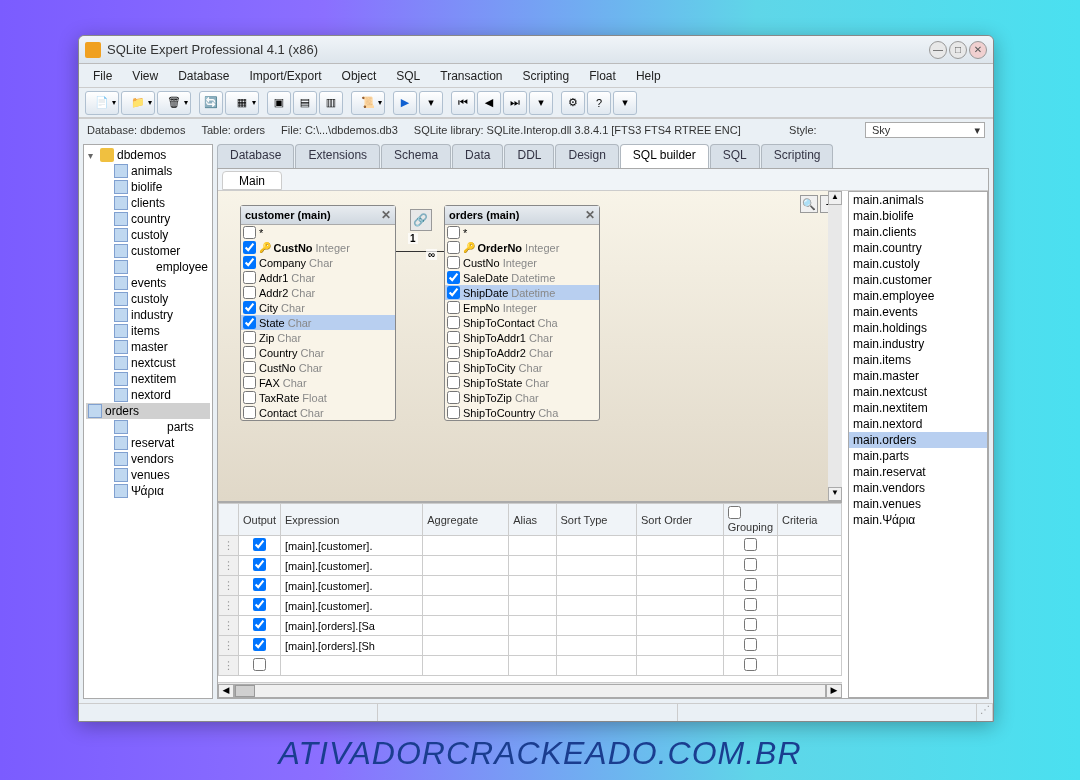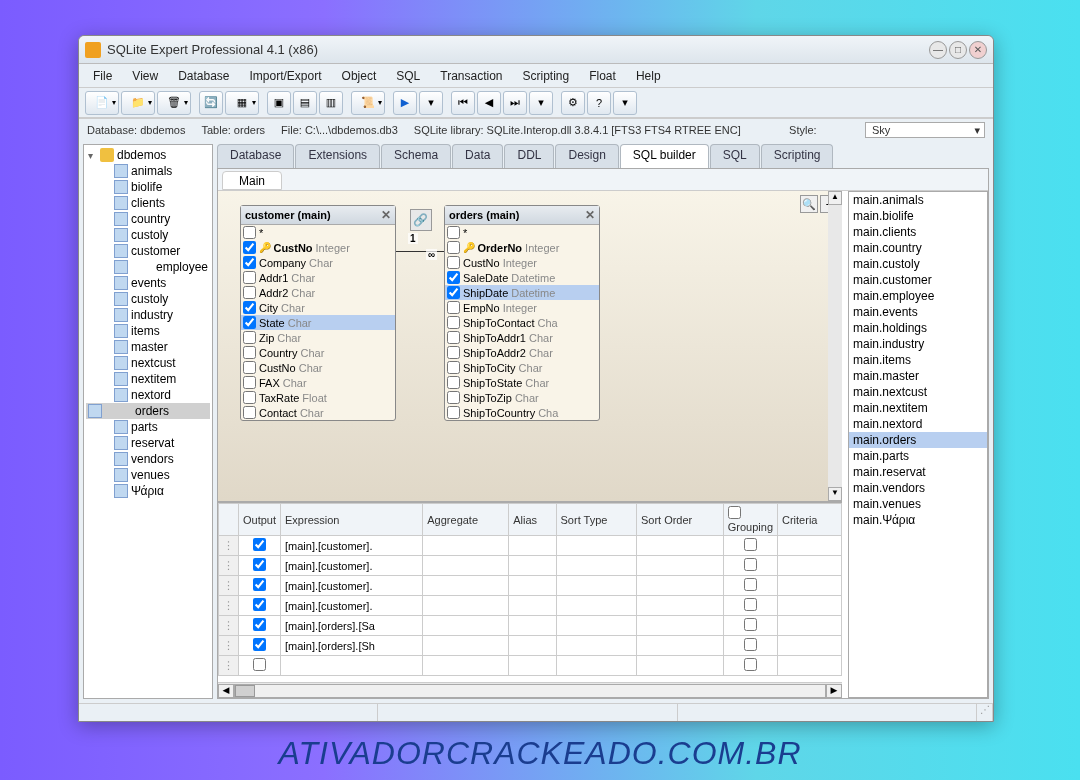--- a/index.html
+++ b/index.html
@@ -202,25 +202,25 @@
             <span>nextcust</span>
           </div>
           <div class="tree-item" style="padding-left: 28px;">
             <span class="tree-icon tbl"></span>
             <span>nextitem</span>
           </div>
           <div class="tree-item" style="padding-left: 28px;">
             <span class="tree-icon tbl"></span>
             <span>nextord</span>
           </div>
-          <div class="tree-item selected" style=" gap: 30px;">
+          <div class="tree-item selected" style="">
             <span class="tree-icon tbl"></span>
             <span>orders</span>
           </div>
-          <div class="tree-item" style="padding-left: 28px;">
+          <div class="tree-item" style="padding-left: 28px; gap: 36px;">
             <span class="tree-icon tbl"></span>
             <span>parts</span>
           </div>
           <div class="tree-item" style="padding-left: 28px;">
             <span class="tree-icon tbl"></span>
             <span>reservat</span>
           </div>
           <div class="tree-item" style="padding-left: 28px;">
             <span class="tree-icon tbl"></span>
             <span>vendors</span>

